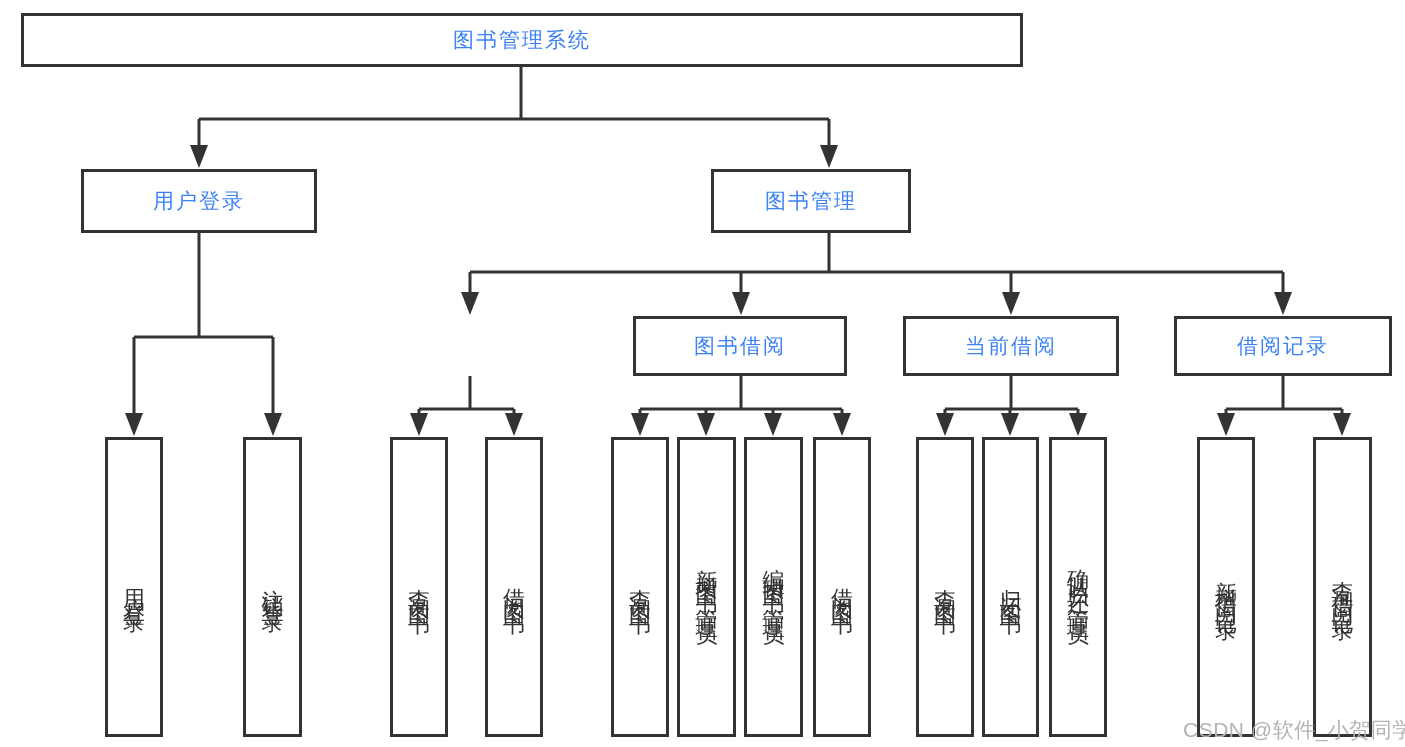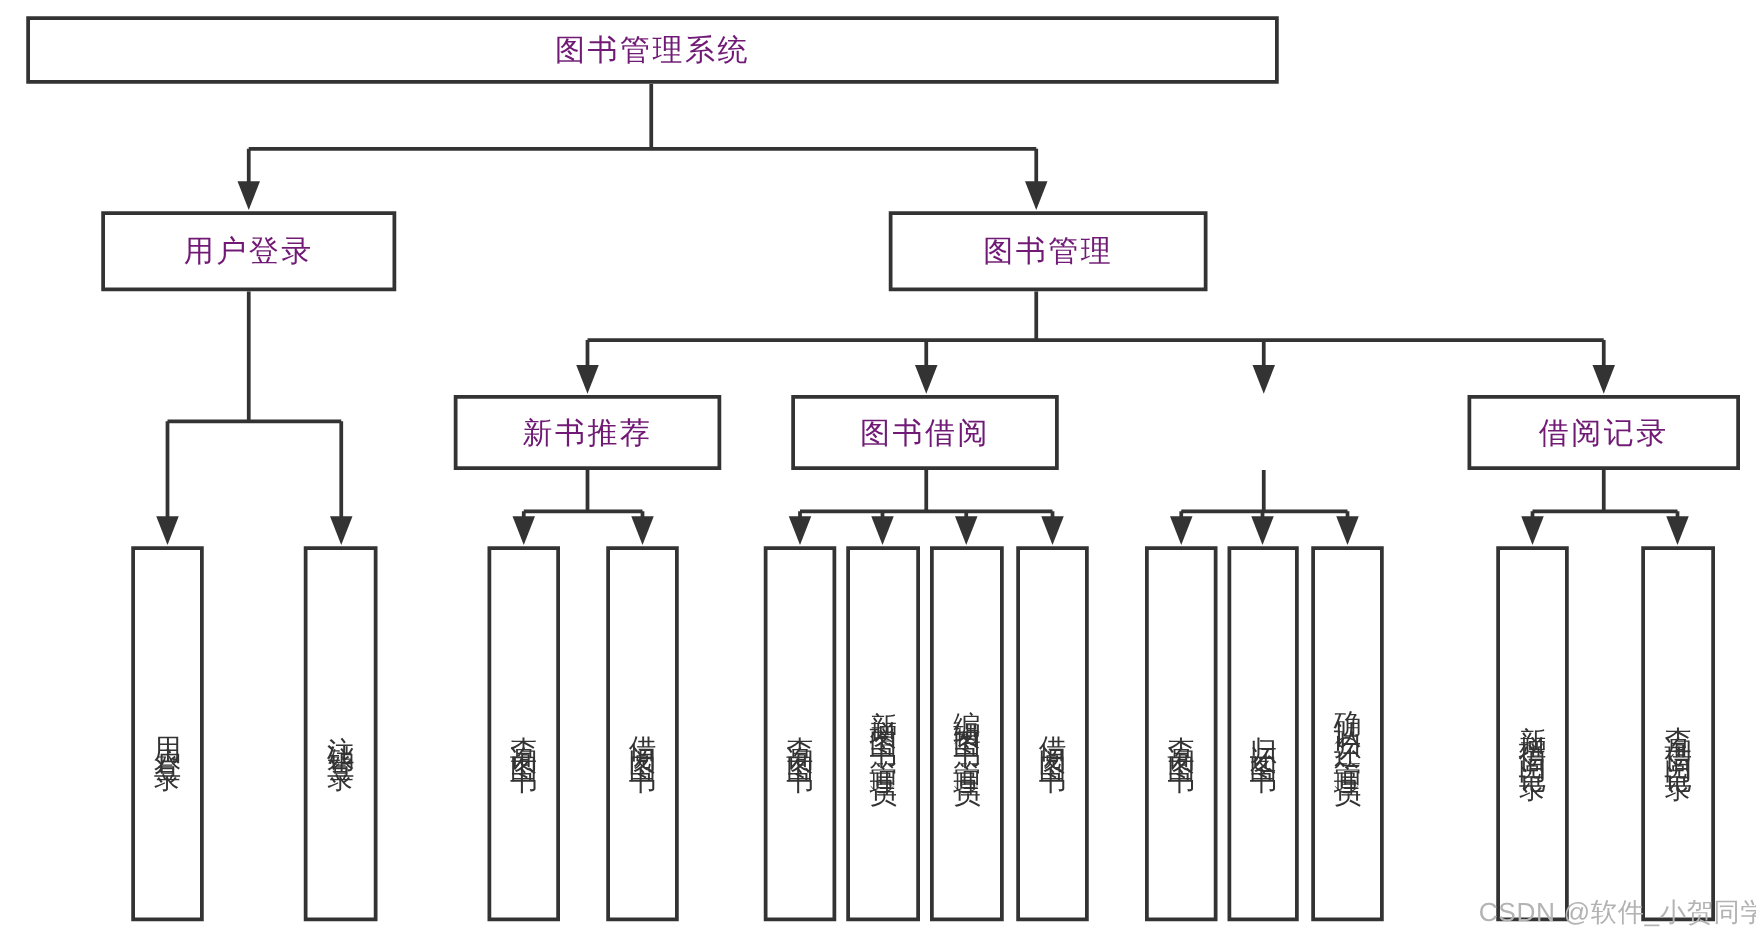--- a/index.html
+++ b/index.html
@@ -28,23 +28,23 @@
     position: absolute;
     box-sizing: border-box;
     background: #ffffff;
     border: 3px solid #333333;
     display: flex;
     align-items: center;
     justify-content: center;
     z-index: 2;
   }
   .node.h span {
-    font-size: 24px;
+    font-size: 21px;
     letter-spacing: 2px;
-    color: #701a75;
+    color: #3b82f6;
     white-space: nowrap;
   }
   .node.v span {
     writing-mode: vertical-rl;
     text-orientation: mixed;
     font-size: 22px;
     letter-spacing: 8px;
     color: #333333;
     line-height: 1;
   }
@@ -104,29 +104,29 @@
     </g>
   </svg>
 
   <div class="node h" style="left:21px; top:13px; width:1002px; height:54px;">
     <span>图书管理系统</span>
   </div>
 
   <div class="node h" style="left:81px; top:169px; width:236px; height:64px;">
     <span>用户登录</span>
   </div>
-  <div class="node h" style="left:711px; top:169px; width:255px; height:64px;">
+  <div class="node h" style="left:711px; top:169px; width:200px; height:64px;">
     <span>图书管理</span>
   </div>
 
-  <div class="node h" style="left:363px; top:316px; width:214px; height:60px;">
-    <span>新书推荐</span>
-  </div>
   <div class="node h" style="left:633px; top:316px; width:214px; height:60px;font-family:Liberation Serif, serif;">
     <span>图书借阅</span>
+  </div>
+  <div class="node h" style="left:903px; top:316px; width:216px; height:60px;">
+    <span>当前借阅</span>
   </div>
   <div class="node h" style="left:1174px; top:316px; width:218px; height:60px;">
     <span>借阅记录</span>
   </div>
 
   <div class="node v" style="left:105px; top:437px; width:58px; height:300px;">
     <span>用户登录</span>
   </div>
   <div class="node v" style="left:243px; top:437px; width:59px; height:300px;">
     <span>注销登录</span>

